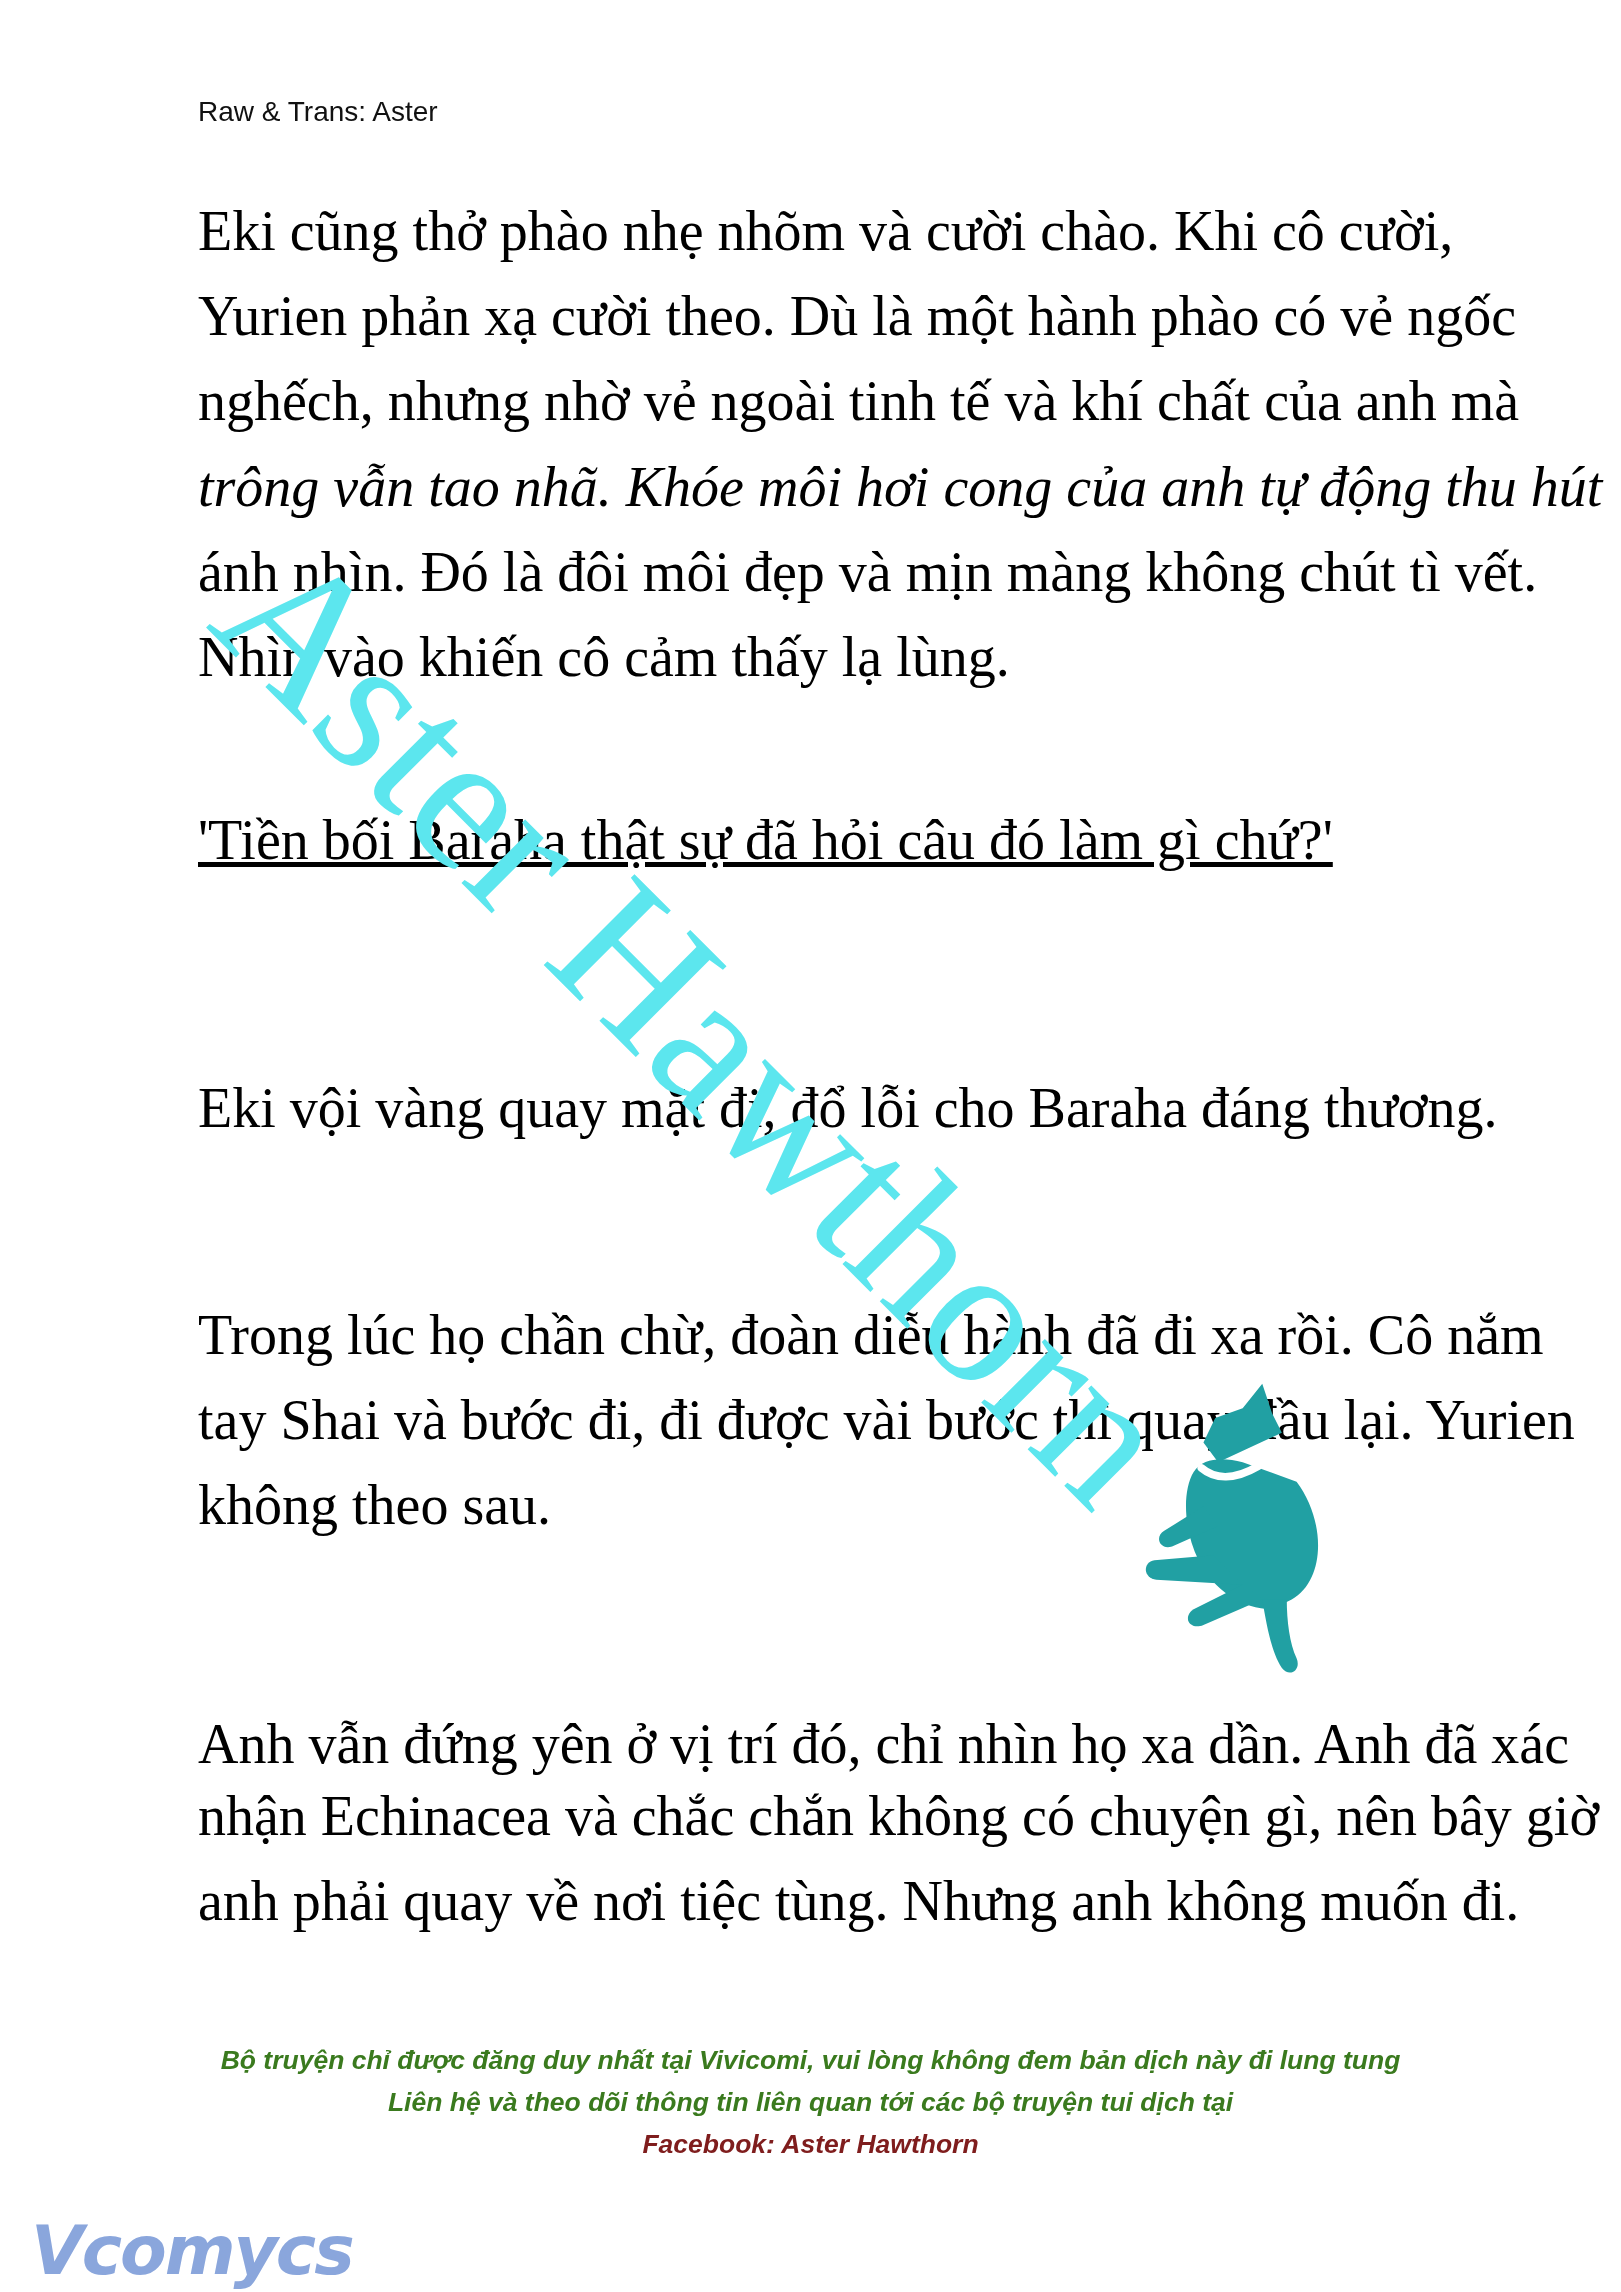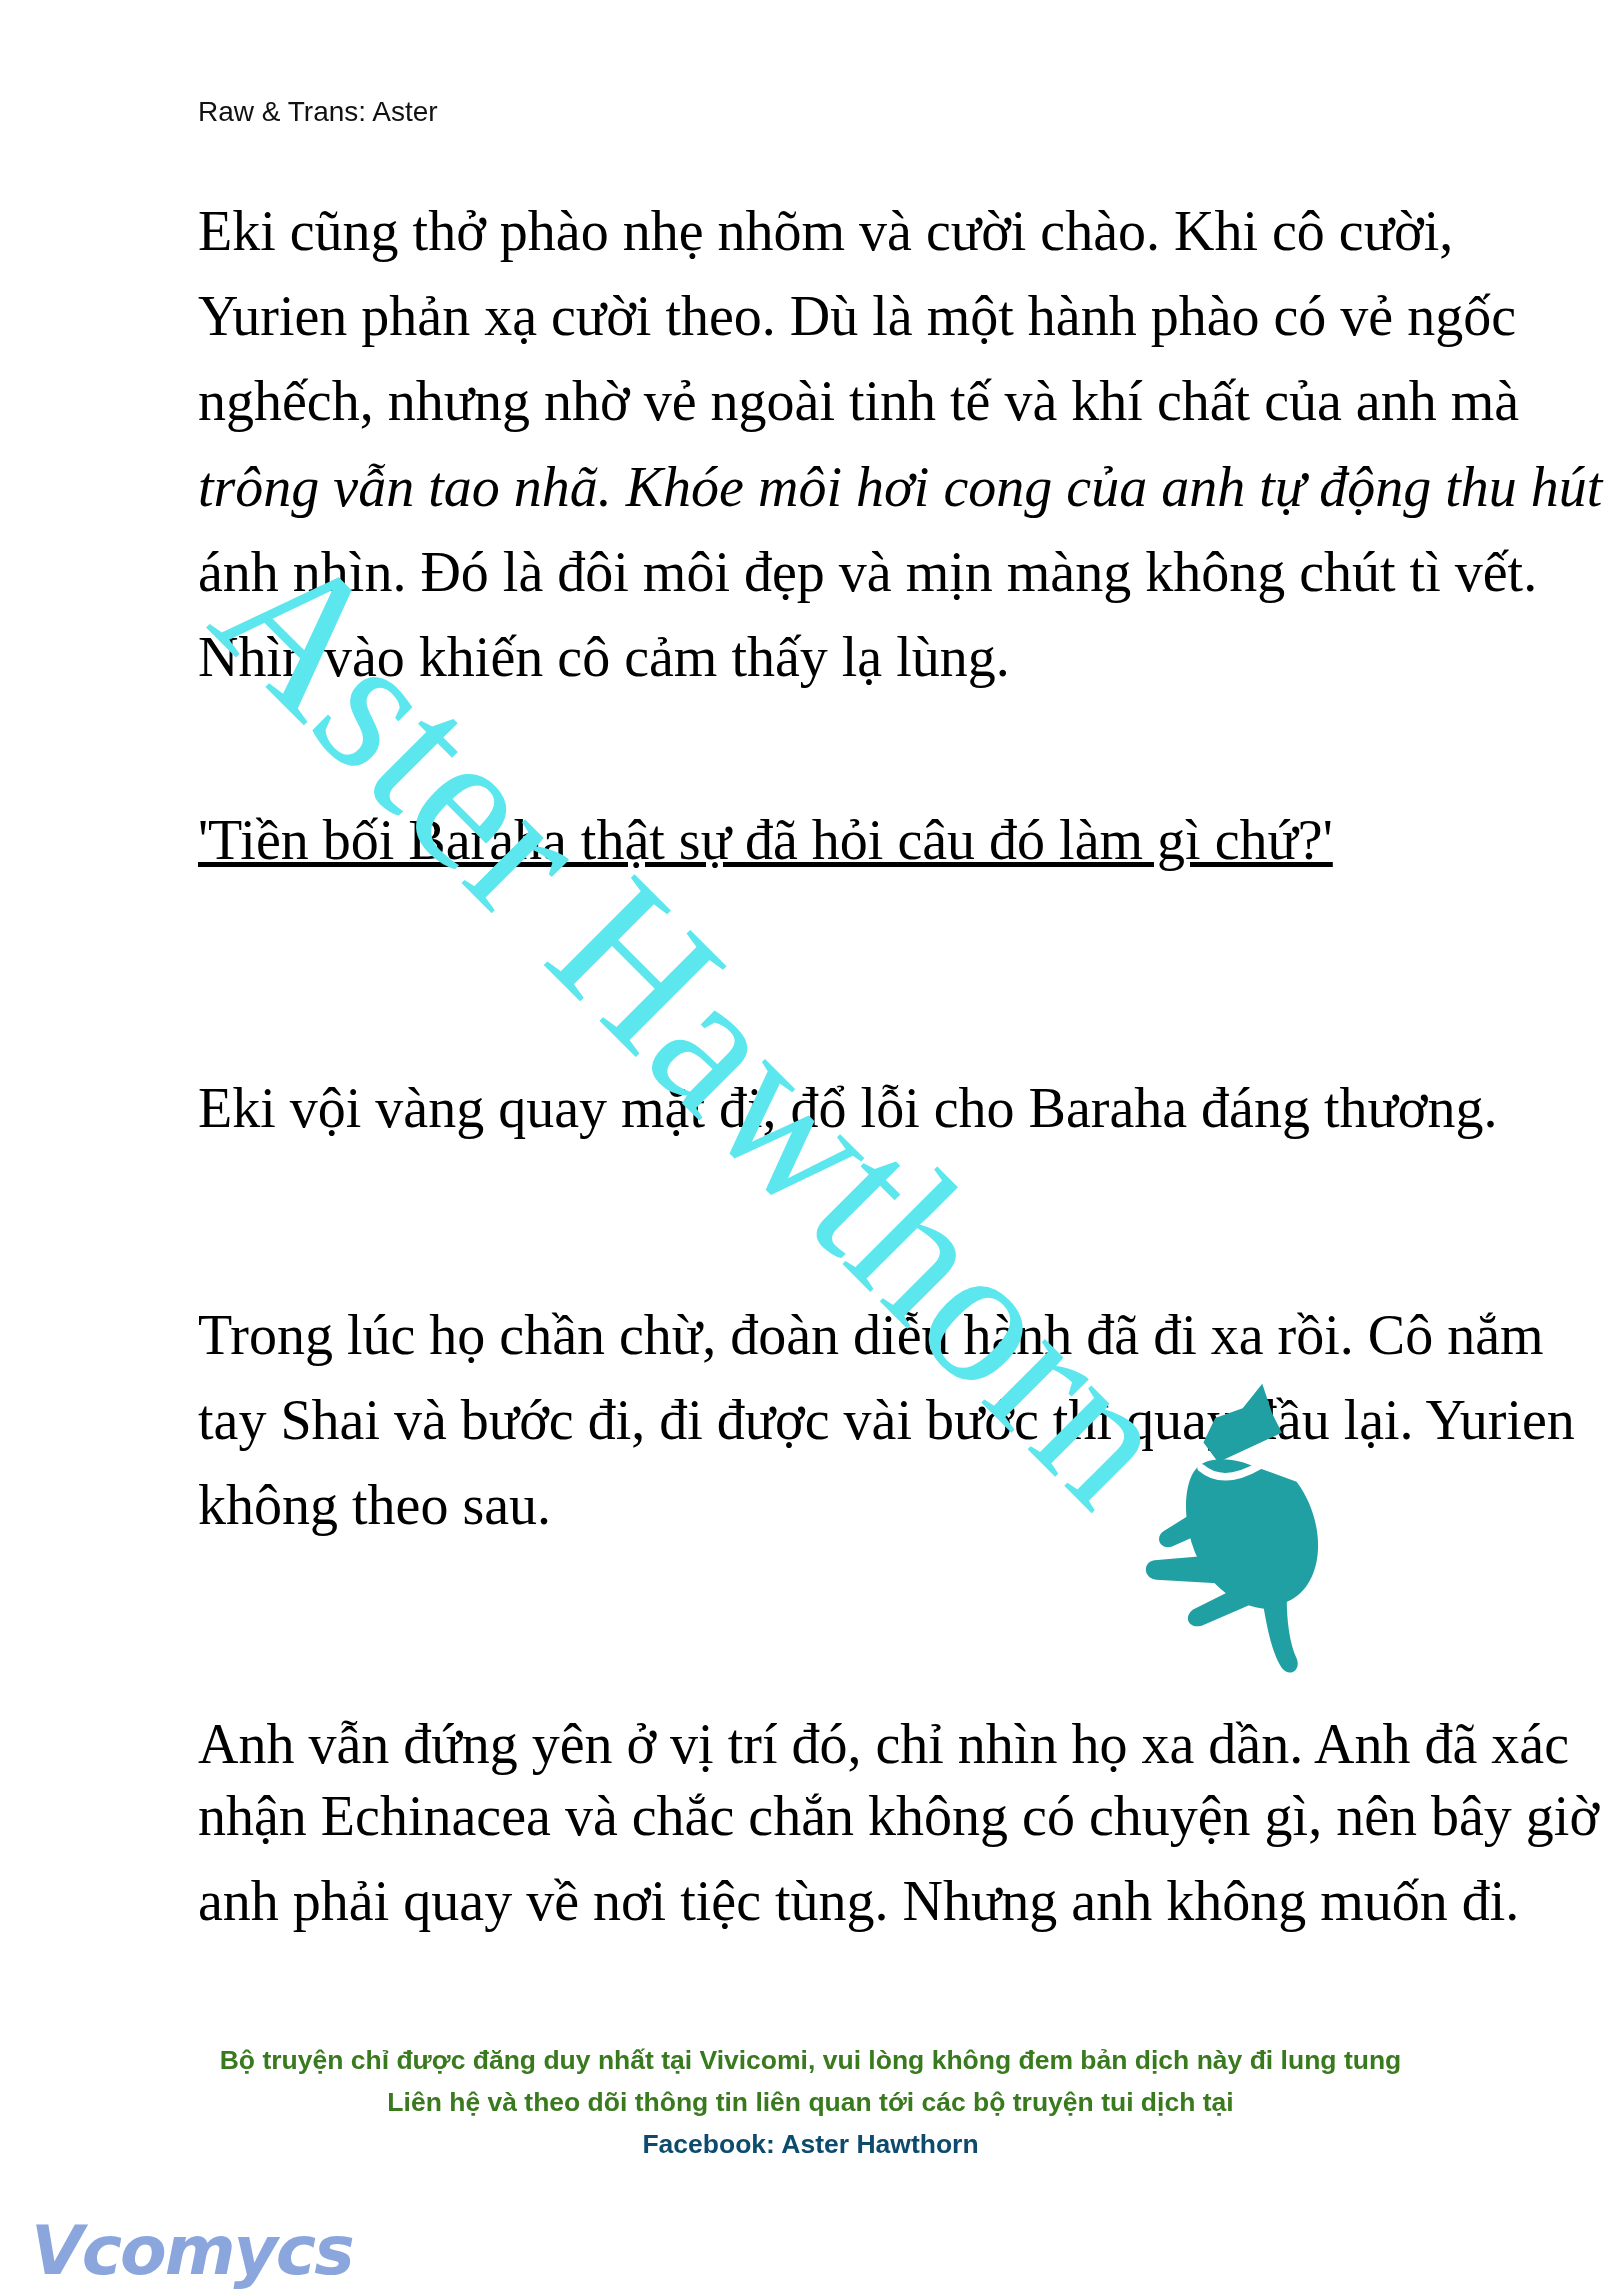--- a/index.html
+++ b/index.html
@@ -9,21 +9,21 @@
     position: absolute; left: 198px; top: 96px;
     font-family: "Liberation Sans", sans-serif; font-size: 28px; color: #111;
   }
   .line {
     position: absolute; left: 198px;
     font-family: "Liberation Serif", serif; font-size: 56px; color: #000000;
     white-space: nowrap; line-height: 1; z-index: 1;
   }
   .footer-line {
     position: absolute; left: 0; width: 1621px; text-align: center;
-    font-family: "Liberation Sans", sans-serif; font-weight: bold;
+    font-family: "Liberation Sans", sans-serif; font-style: italic; font-weight: bold;
     font-size: 26.5px; white-space: nowrap; line-height: 1; z-index: 1;
   }
   .watermark {
     position: absolute; left: 696px; top: 1024px;
     transform: translate(-50%, -50%) rotate(45deg);
     font-family: "Liberation Serif", serif; font-size: 196px;
     white-space: nowrap; line-height: 1; z-index: 2; pointer-events: none;
   }
   .cat { position: absolute; left: 1125px; top: 1364px; width: 201px; height: 314px; z-index: 3; }
   .logo {
@@ -51,21 +51,21 @@
       <div class="line" style="top: 1307px;">Trong lúc họ chần chừ, đoàn diễu hành đã đi xa rồi. Cô nắm</div>
       <div class="line" style="top: 1392px;">tay Shai và bước đi, đi được vài bước thì quay đầu lại. Yurien</div>
       <div class="line" style="top: 1477px;">không theo sau.</div>
       <div class="line" style="top: 1703px; margin-top: 13px;">Anh vẫn đứng yên ở vị trí đó, chỉ nhìn họ xa dần. Anh đã xác</div>
       <div class="line" style="top: 1788px;">nhận Echinacea và chắc chắn không có chuyện gì, nên bây giờ</div>
       <div class="line" style="top: 1873px;">anh phải quay về nơi tiệc tùng. Nhưng anh không muốn đi.</div>
     </div>
 
   <div class="footer-line" style="top: 2047px; color: rgb(58, 122, 30);">Bộ truyện chỉ được đăng duy nhất tại Vivicomi, vui lòng không đem bản dịch này đi lung tung</div>
   <div class="footer-line" style="top: 2089px; color: rgb(58, 122, 30);">Liên hệ và theo dõi thông tin liên quan tới các bộ truyện tui dịch tại</div>
-  <div class="footer-line" style="top: 2131px; color: #0c4a6e;">Facebook: Aster Hawthorn</div>
+  <div class="footer-line" style="top: 2131px; color: #7f1d1d;">Facebook: Aster Hawthorn</div>
 
   <div class="watermark" style="color: rgb(92, 230, 238);">Aster Hawthorn</div>
 
   <svg class="cat" viewBox="0 0 205 320">
     <g id="cat-fill" fill="#21a0a3">
 
       <path d="M140 20 L150 50 L160 70 L95 100 L80 80 L92 55 L120 45 Z"></path>
 
       <path d="M70 110 C80 95 100 95 120 100 L175 120 C205 160 205 220 170 240 L150 250 C120 250 90 230 75 200 C60 170 58 130 70 110 Z"></path>
 

